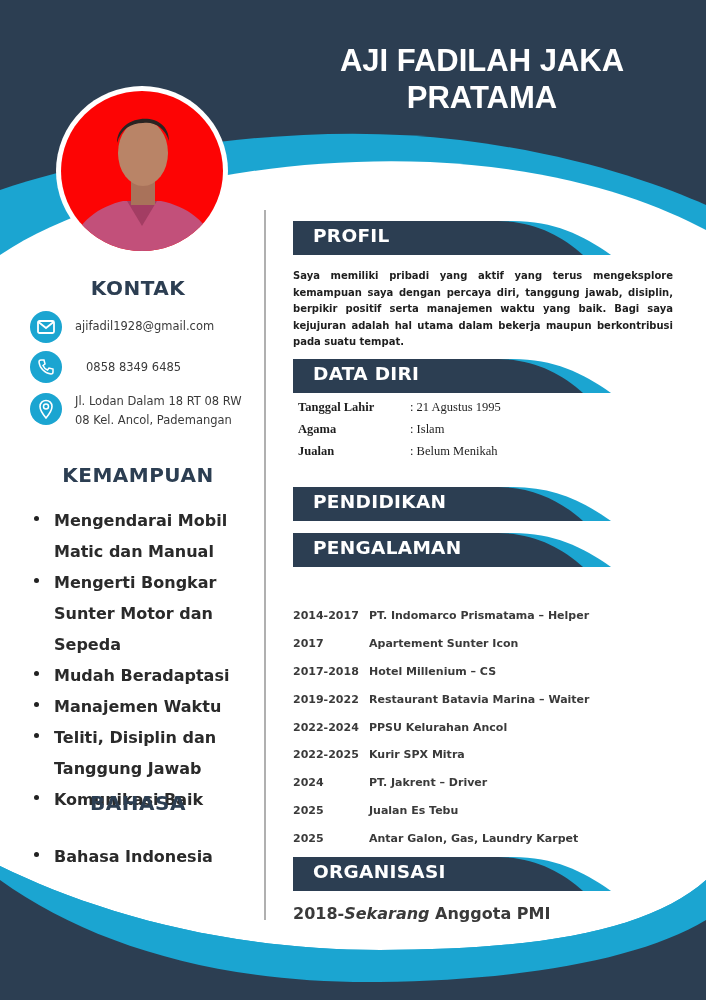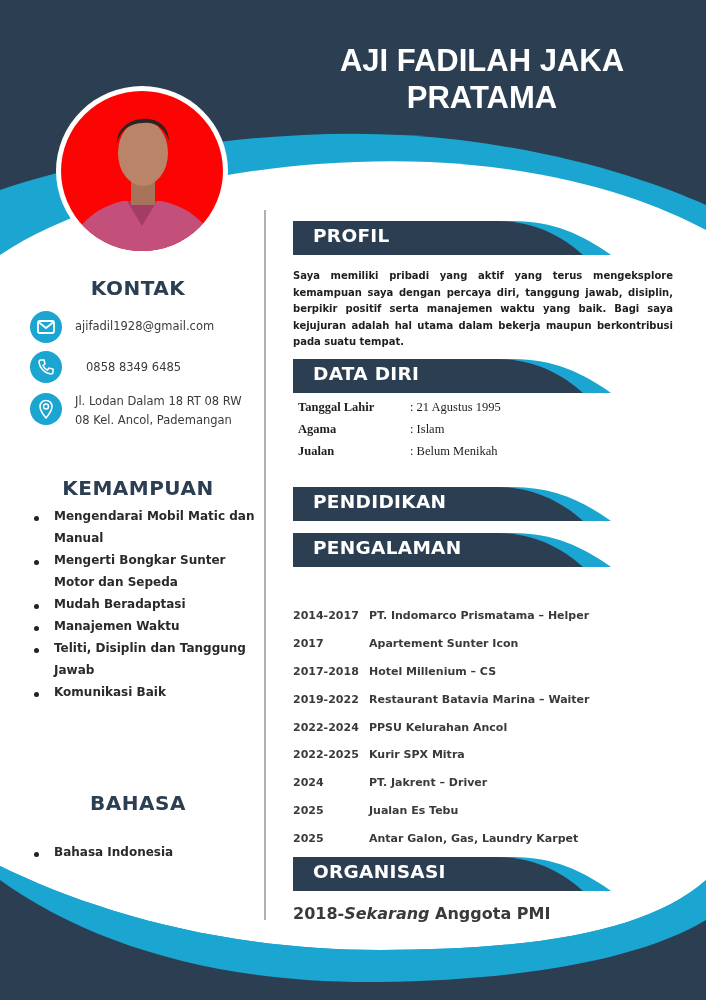--- a/index.html
+++ b/index.html
@@ -36,22 +36,22 @@
   .contact-icon {
     width: 32px; height: 32px; border-radius: 50%; background: #1ba5d1;
     display: flex; align-items: center; justify-content: center; flex-shrink: 0;
   }
   .contact-text {
     margin-left: 13px; font-size: 12.5px; color: #3a3a3a; line-height: 19px;
     font-family: "DejaVu Sans", sans-serif; font-size: 11.5px;
   }
   .bullet-list { position: absolute; left: 32px; width: 230px; list-style: none; }
   .bullet-list li {
-    position: relative; padding-left: 22px; font-size: 12px; font-weight: bold;
-    color: #2a2a2a; line-height: 22px; font-family: "DejaVu Sans", sans-serif;
+    position: relative; padding-left: 22px; font-size: 16px; font-weight: bold;
+    color: #2a2a2a; line-height: 31px; font-family: "DejaVu Sans", sans-serif;
   }
   .bullet-list li::before {
     content: ""; position: absolute; left: 2px; top: 11px; width: 5px; height: 5px;
     border-radius: 50%; background: #222;
   }
 
   
   .section-header {
     position: absolute; left: 293px; width: 318px; height: 34px;
   }
@@ -143,21 +143,21 @@
         <path d="M8,19 C3,13 2,10 2,7.5 C2,4 4.7,1.5 8,1.5 C11.3,1.5 14,4 14,7.5 C14,10 13,13 8,19 Z" fill="none" stroke="#fff" stroke-width="1.6"></path>
         <circle cx="8" cy="7.5" r="2.5" fill="none" stroke="#fff" stroke-width="1.5"></circle>
       </svg>
   </div>
   <div class="contact-text" style="margin-top:-1px;">
     <div>Jl. Lodan Dalam 18 RT 08 RW</div>
     <div>08 Kel. Ancol, Pademangan</div>
   </div>
 </div>
 
-<div class="left-heading" style="top:476px;">KEMAMPUAN</div>
+<div class="left-heading" style="top:463px;">KEMAMPUAN</div>
 
 <ul class="bullet-list" style="top:505px;">
   <li>Mengendarai Mobil Matic dan Manual</li>
   <li>Mengerti Bongkar Sunter Motor dan Sepeda</li>
   <li>Mudah Beradaptasi</li>
   <li>Manajemen Waktu</li>
   <li>Teliti, Disiplin dan Tanggung Jawab</li>
   <li>Komunikasi Baik</li>
 </ul>
 

